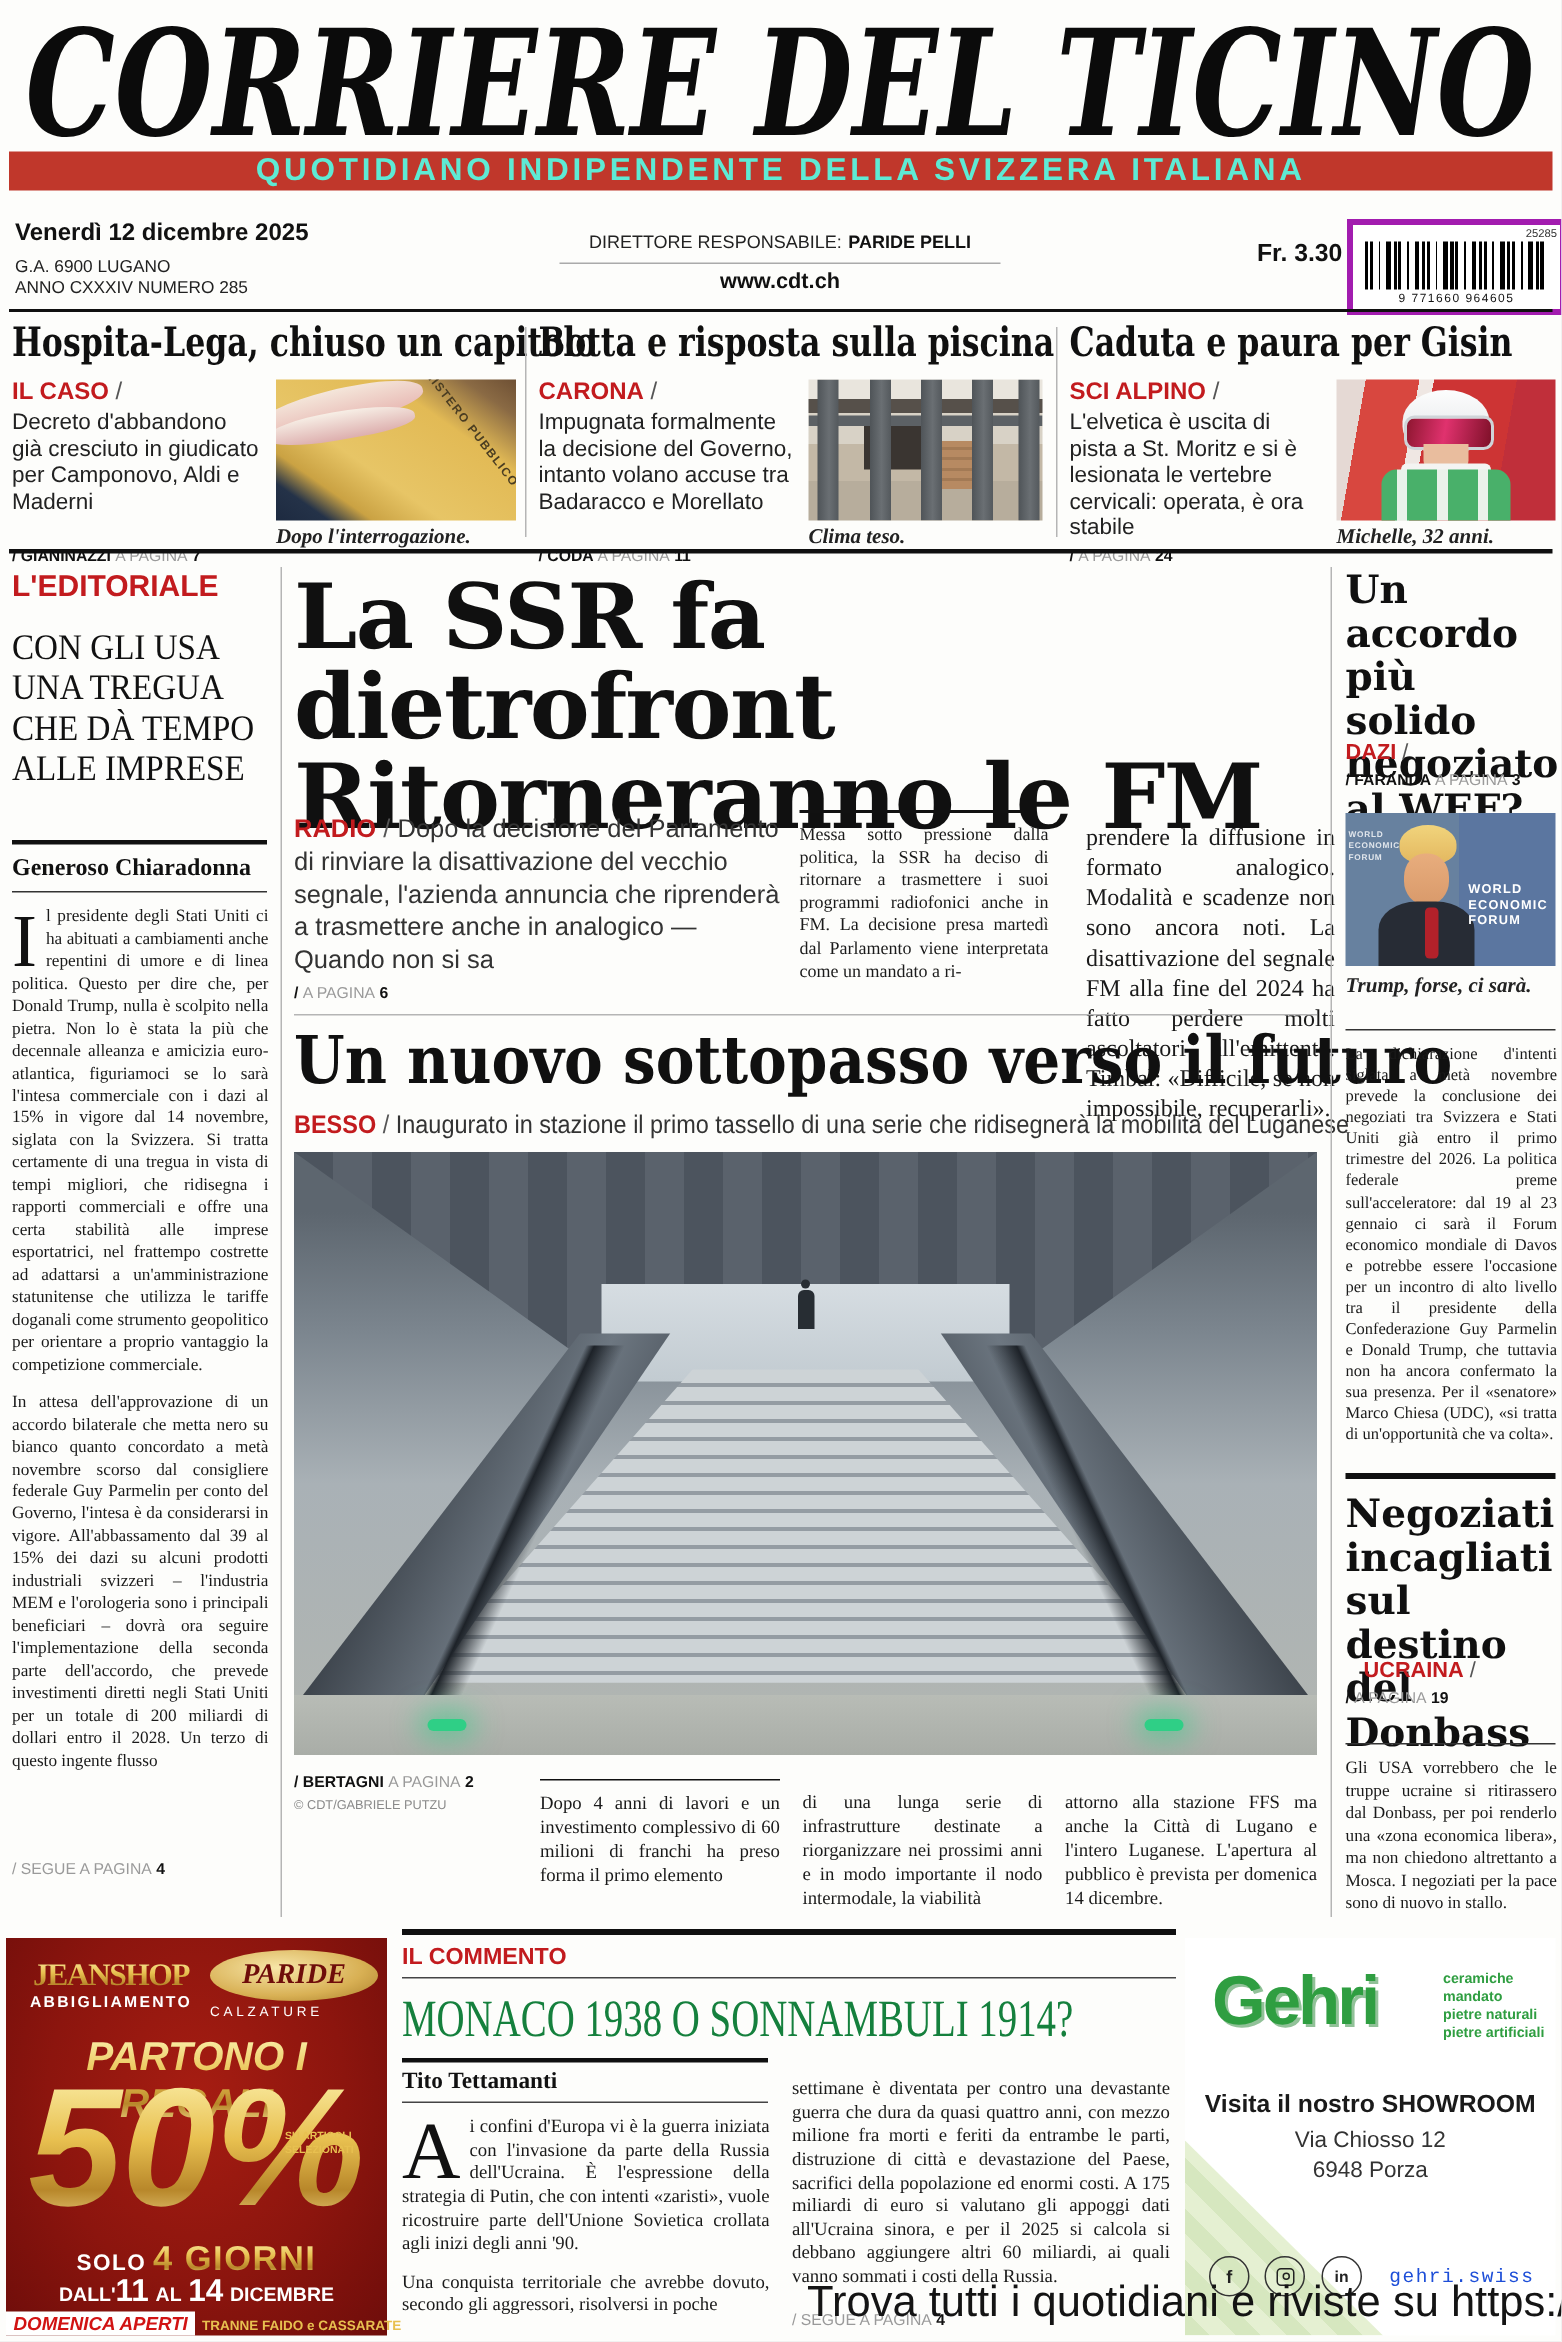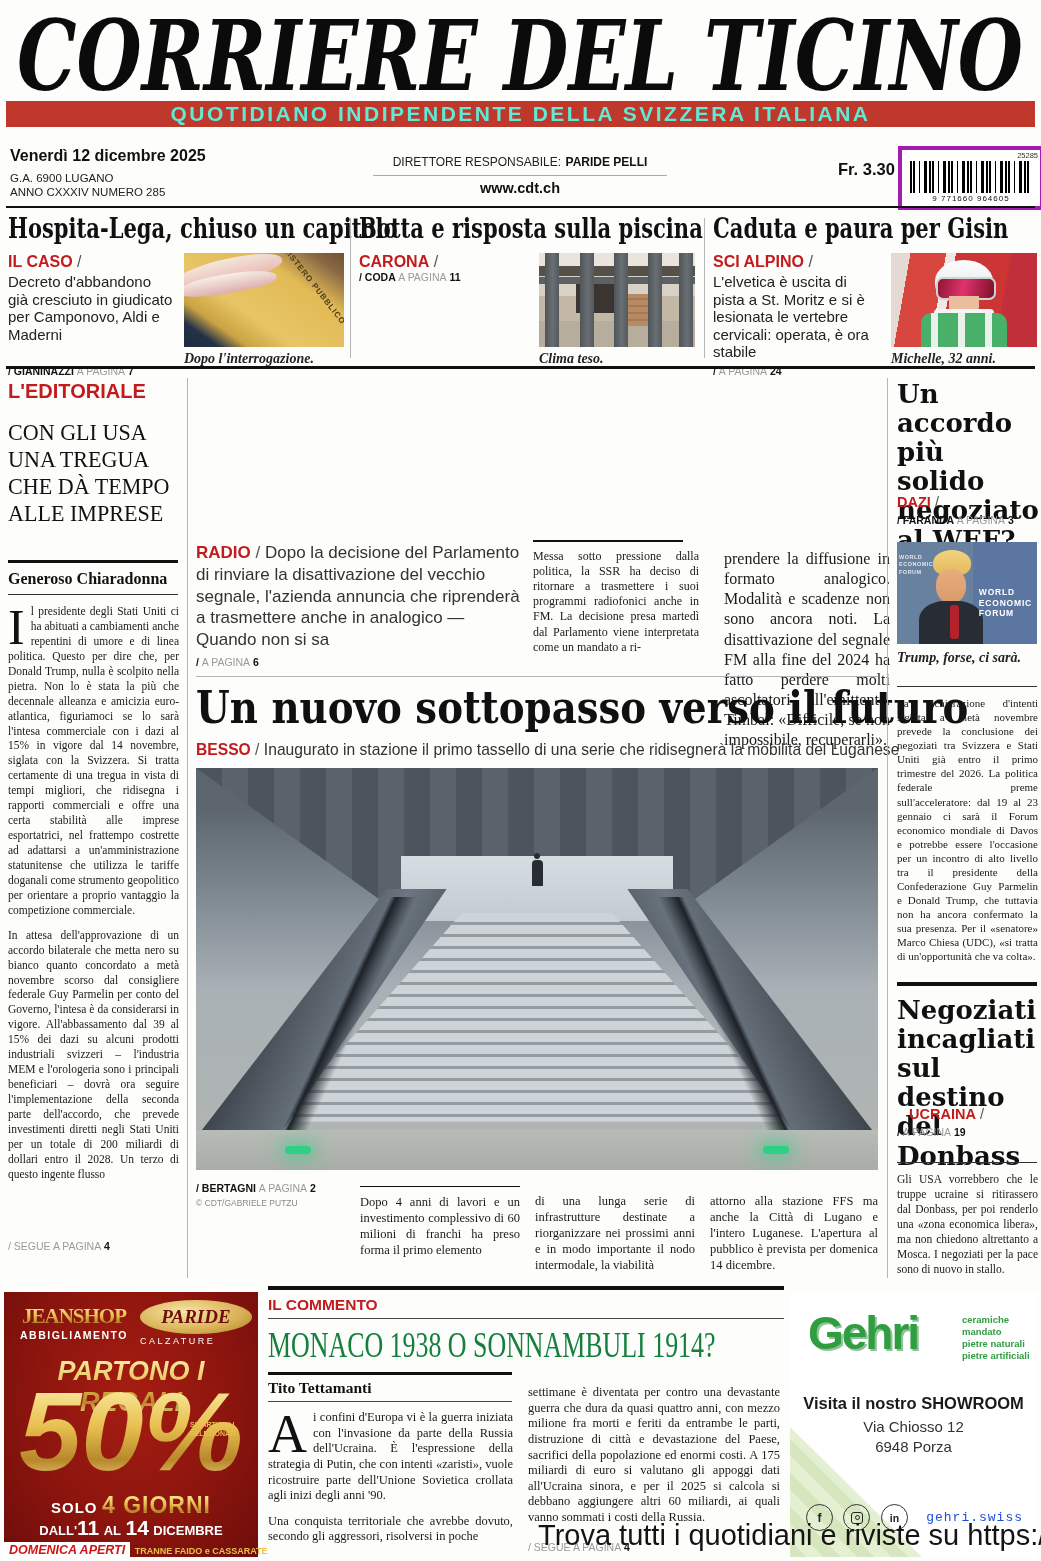--- a/index.html
+++ b/index.html
@@ -136,20 +136,21 @@
     </div>
   </div>
   <div class="abs vrule" style="left:350px;top:218px;height:140px;"></div>
 
   <div class="abs" style="left:359px;top:213px;width:336px;">
     <div class="hl" style="font-size:27px;"><span class="condensed">Botta e risposta sulla piscina</span></div>
     <div style="display:flex;margin-top:9px;">
       <div style="width:170px;">
         <div style="font-size:16px;"><span class="kicker">CARONA</span>
           <span class="kicker-slash">/</span></div>
+        <div style="font-size:15px;line-height:1.17;color:#222;margin-top:2px;height:92px;">Impugnata formalmente la decisione del Governo, intanto volano accuse tra Badaracco e Morellato</div>
         <div class="byline"><span>/ CODA</span>
           <span class="pg">A PAGINA</span>
           <span>11</span></div>
       </div>
       <div style="width:156px;margin-left:10px;">
         <div class="ph ph-pool" style="position:relative;width:156px;height:94px;">
           <div class="opening"></div>
           <div class="brick"></div>
           <div class="hbar"></div>
           <div class="bar" style="left:4%;"></div>
@@ -207,20 +208,24 @@
     <p><span class="dropcap" style="font-size:50px;">I</span><span>l presidente degli Stati Uniti ci ha abituati a cambiamenti anche repentini di umore e di linea politica. Questo per dire che, per Donald Trump, nulla è scolpito nella pietra. Non lo è stata la più che decennale alleanza e amicizia euro-atlantica, figuriamoci se lo sarà l'intesa commerciale con i dazi al 15% in vigore dal 14 novembre, siglata con la Svizzera. Si tratta certamente di una tregua in vista di tempi migliori, che ridisegna i rapporti commerciali e offre una certa stabilità alle imprese esportatrici, nel frattempo costrette ad adattarsi a un'amministrazione statunitense che utilizza le tariffe doganali come strumento geopolitico per orientare a proprio vantaggio la competizione commerciale.</span></p>
     <p>In attesa dell'approvazione di un accordo bilaterale che metta nero su bianco quanto concordato a metà novembre scorso dal consigliere federale Guy Parmelin per conto del Governo, l'intesa è da considerarsi in vigore. All'abbassamento dal 39 al 15% dei dazi su alcuni prodotti industriali svizzeri – l'industria MEM e l'orologeria sono i principali beneficiari – dovrà ora seguire l'implementazione della seconda parte dell'accordo, che prevede investimenti diretti negli Stati Uniti per un totale di 200 miliardi di dollari entro il 2028. Un terzo di questo ingente flusso</p>
   </div>
   <div class="abs byline" style="left:8px;top:1240px;">
     <span class="pg">/ SEGUE A PAGINA</span>
     <span>4</span>
   </div>
 
   <div class="abs vrule" style="left:187px;top:378px;height:900px;"></div>
 
+  <div class="abs hl" style="left:196px;top:382px;width:684px;font-size:60px;line-height:1.0;letter-spacing:-1px;">
+    <div>La SSR fa dietrofront</div>
+    <div>Ritorneranno le FM</div>
+  </div>
 
   <div class="abs" style="left:196px;top:542px;width:332px;">
     <div style="font-size:17px;line-height:1.28;color:#333;">
       <span class="kicker" style="font-size:17px;">RADIO</span>
       <span class="kicker-slash">/</span>
       <span>Dopo la decisione del Parlamento di rinviare la disattivazione del vecchio segnale, l'azienda annuncia che riprenderà a trasmettere anche in analogico — Quando non si sa</span>
     </div>
     <div class="byline" style="margin-top:5px;">
       <span>/</span>
       <span class="pg">A PAGINA</span>

